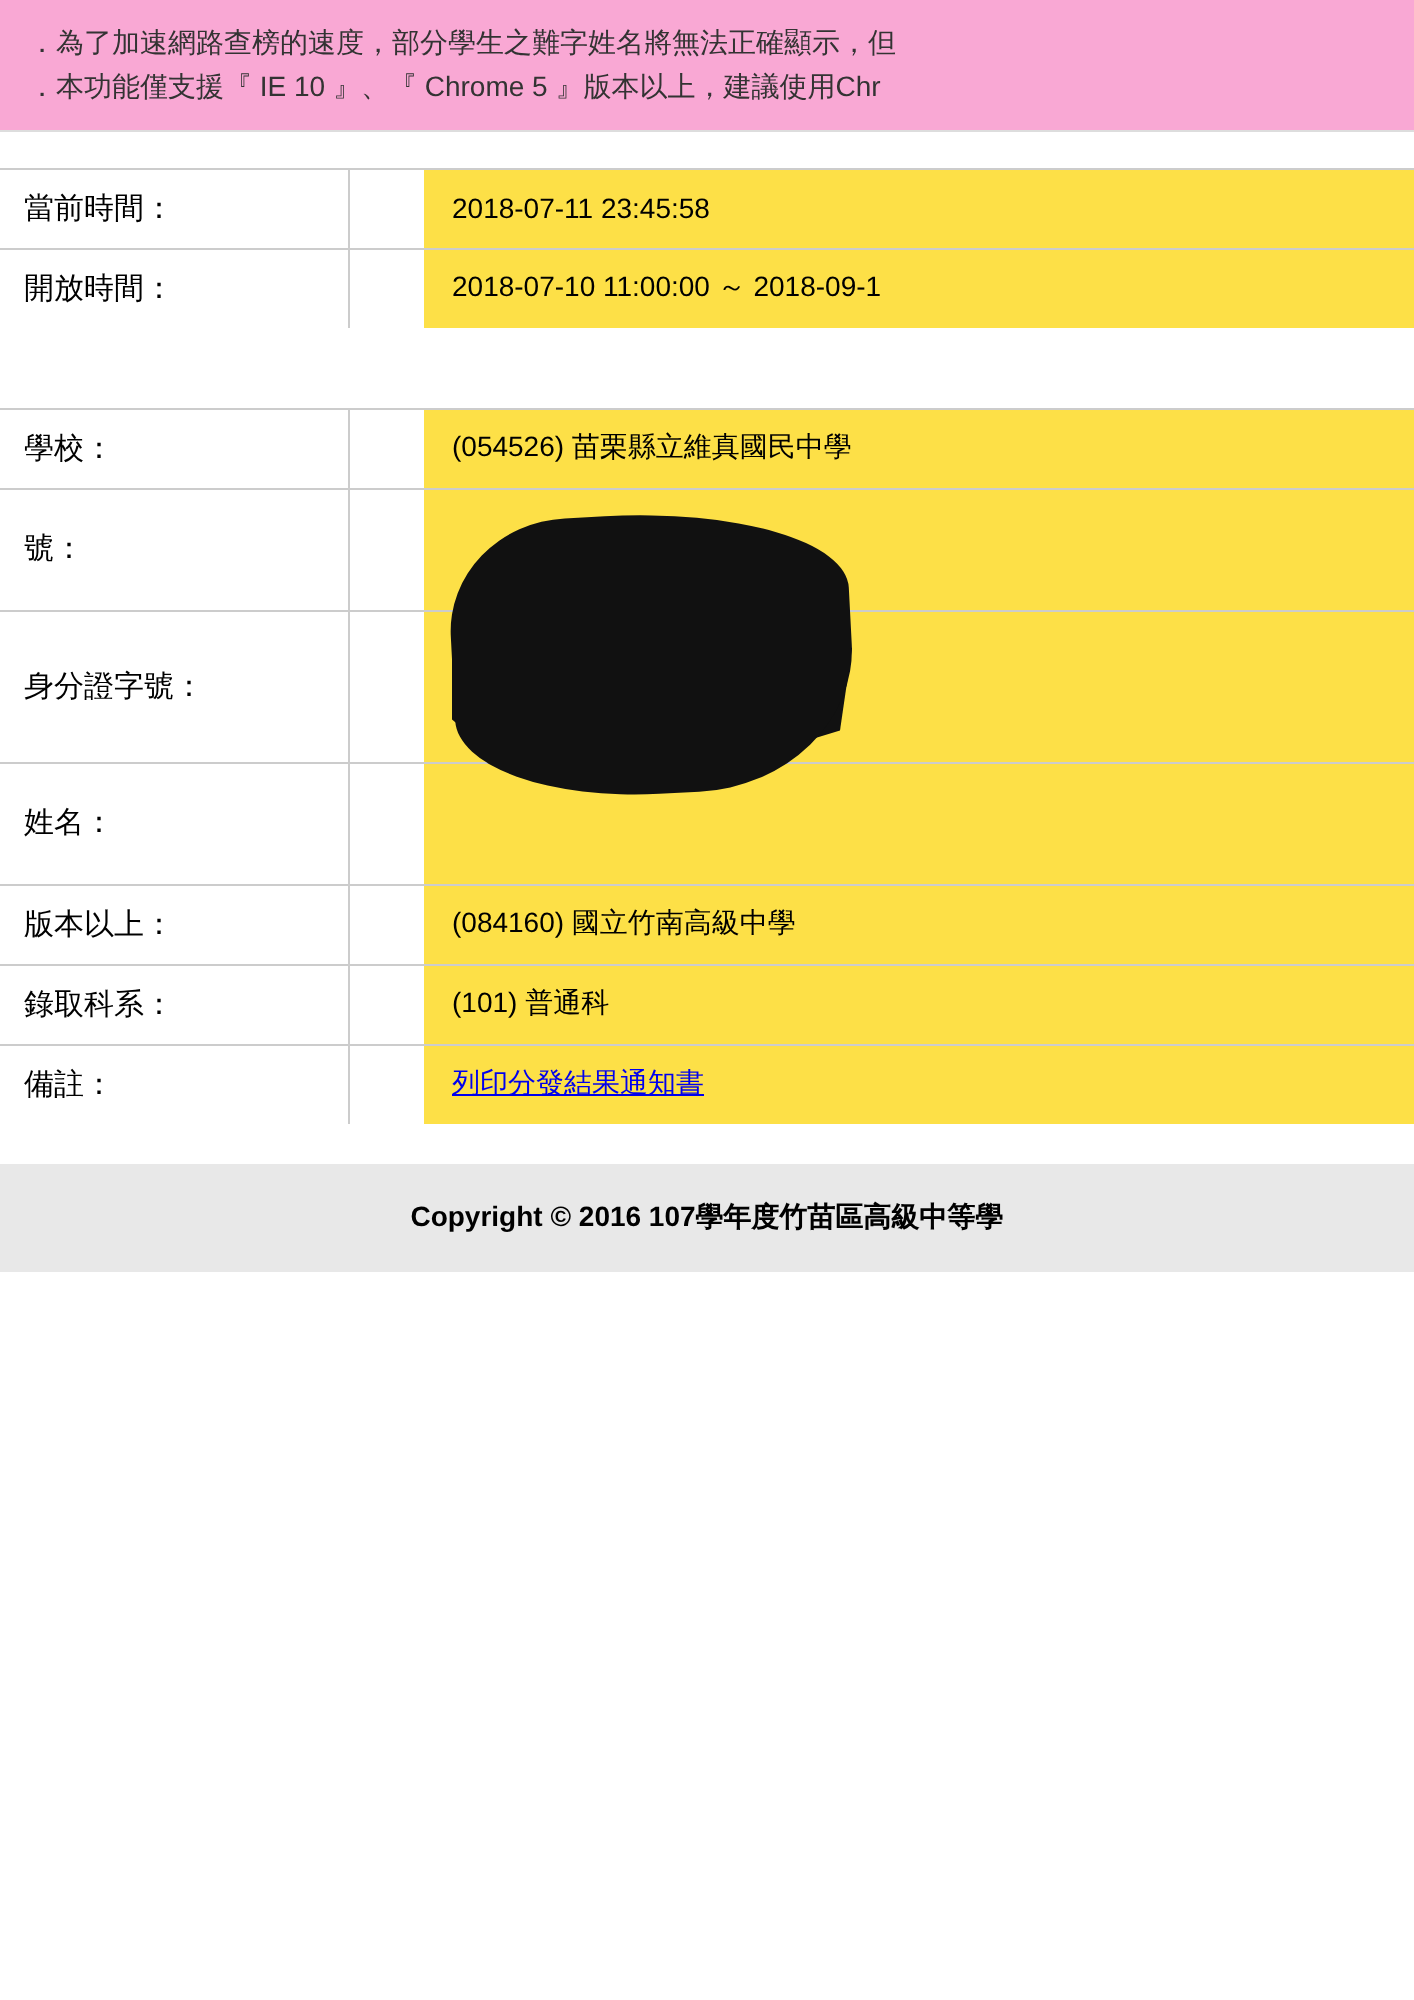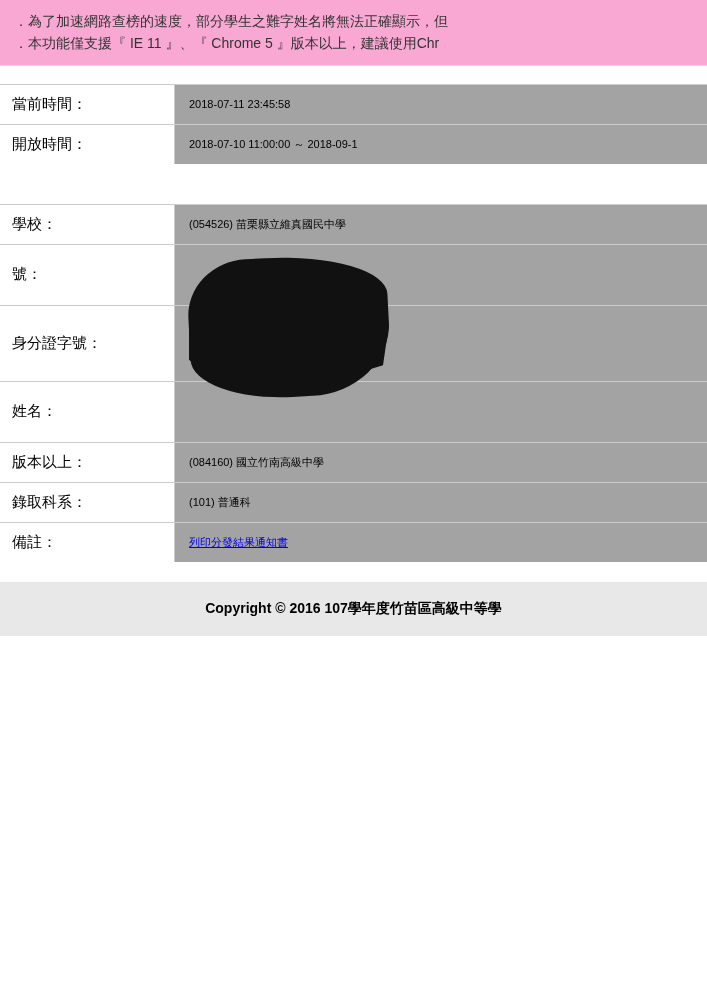--- a/index.html
+++ b/index.html
@@ -25,20 +25,21 @@
     }
 
     .spacer {
       height: 18px;
       background: #fff;
     }
 
     .info-row {
       display: flex;
       border-bottom: 1px solid #ccc;
+      gap: 37px;
     }
 
     .info-row:last-child {
       border-bottom: none;
     }
 
     .info-label {
       width: 175px;
       min-width: 175px;
       padding: 10px 12px;
@@ -48,23 +49,23 @@
       border-right: 1px solid #ccc;
       text-align: left;
       vertical-align: middle;
       display: flex;
       align-items: center;
     }
 
     .info-value {
       flex: 1;
       padding: 10px 14px;
-      font-size: 11px;
+      font-size: 14px;
       color: #000;
-      background: #a3a3a3;
+      background: #fde047;
       display: flex;
       align-items: center;
       word-break: break-all;
     }
 
     .info-value a {
       color: #0000ee;
     }
 
     .redacted-block {
@@ -108,21 +109,21 @@
       border-top: 1px solid #ccc;
       margin-top: 20px;
     }
 
   </style>
 </head>
 <body>
 
 <div class="notice-bar">
   <div>．為了加速網路查榜的速度，部分學生之難字姓名將無法正確顯示，但</div>
-  <div>．本功能僅支援『 IE 11 』、『 Chrome 5 』版本以上，建議使用Chr</div>
+  <div>．本功能僅支援『 IE 10 』、『 Chrome 5 』版本以上，建議使用Chr</div>
 </div>
 
 <div class="spacer"></div>
 
 <div class="time-section">
   <div class="info-row">
     <div class="info-label">當前時間：</div>
     <div class="info-value">2018-07-11 23:45:58</div>
   </div>
   <div class="info-row">

